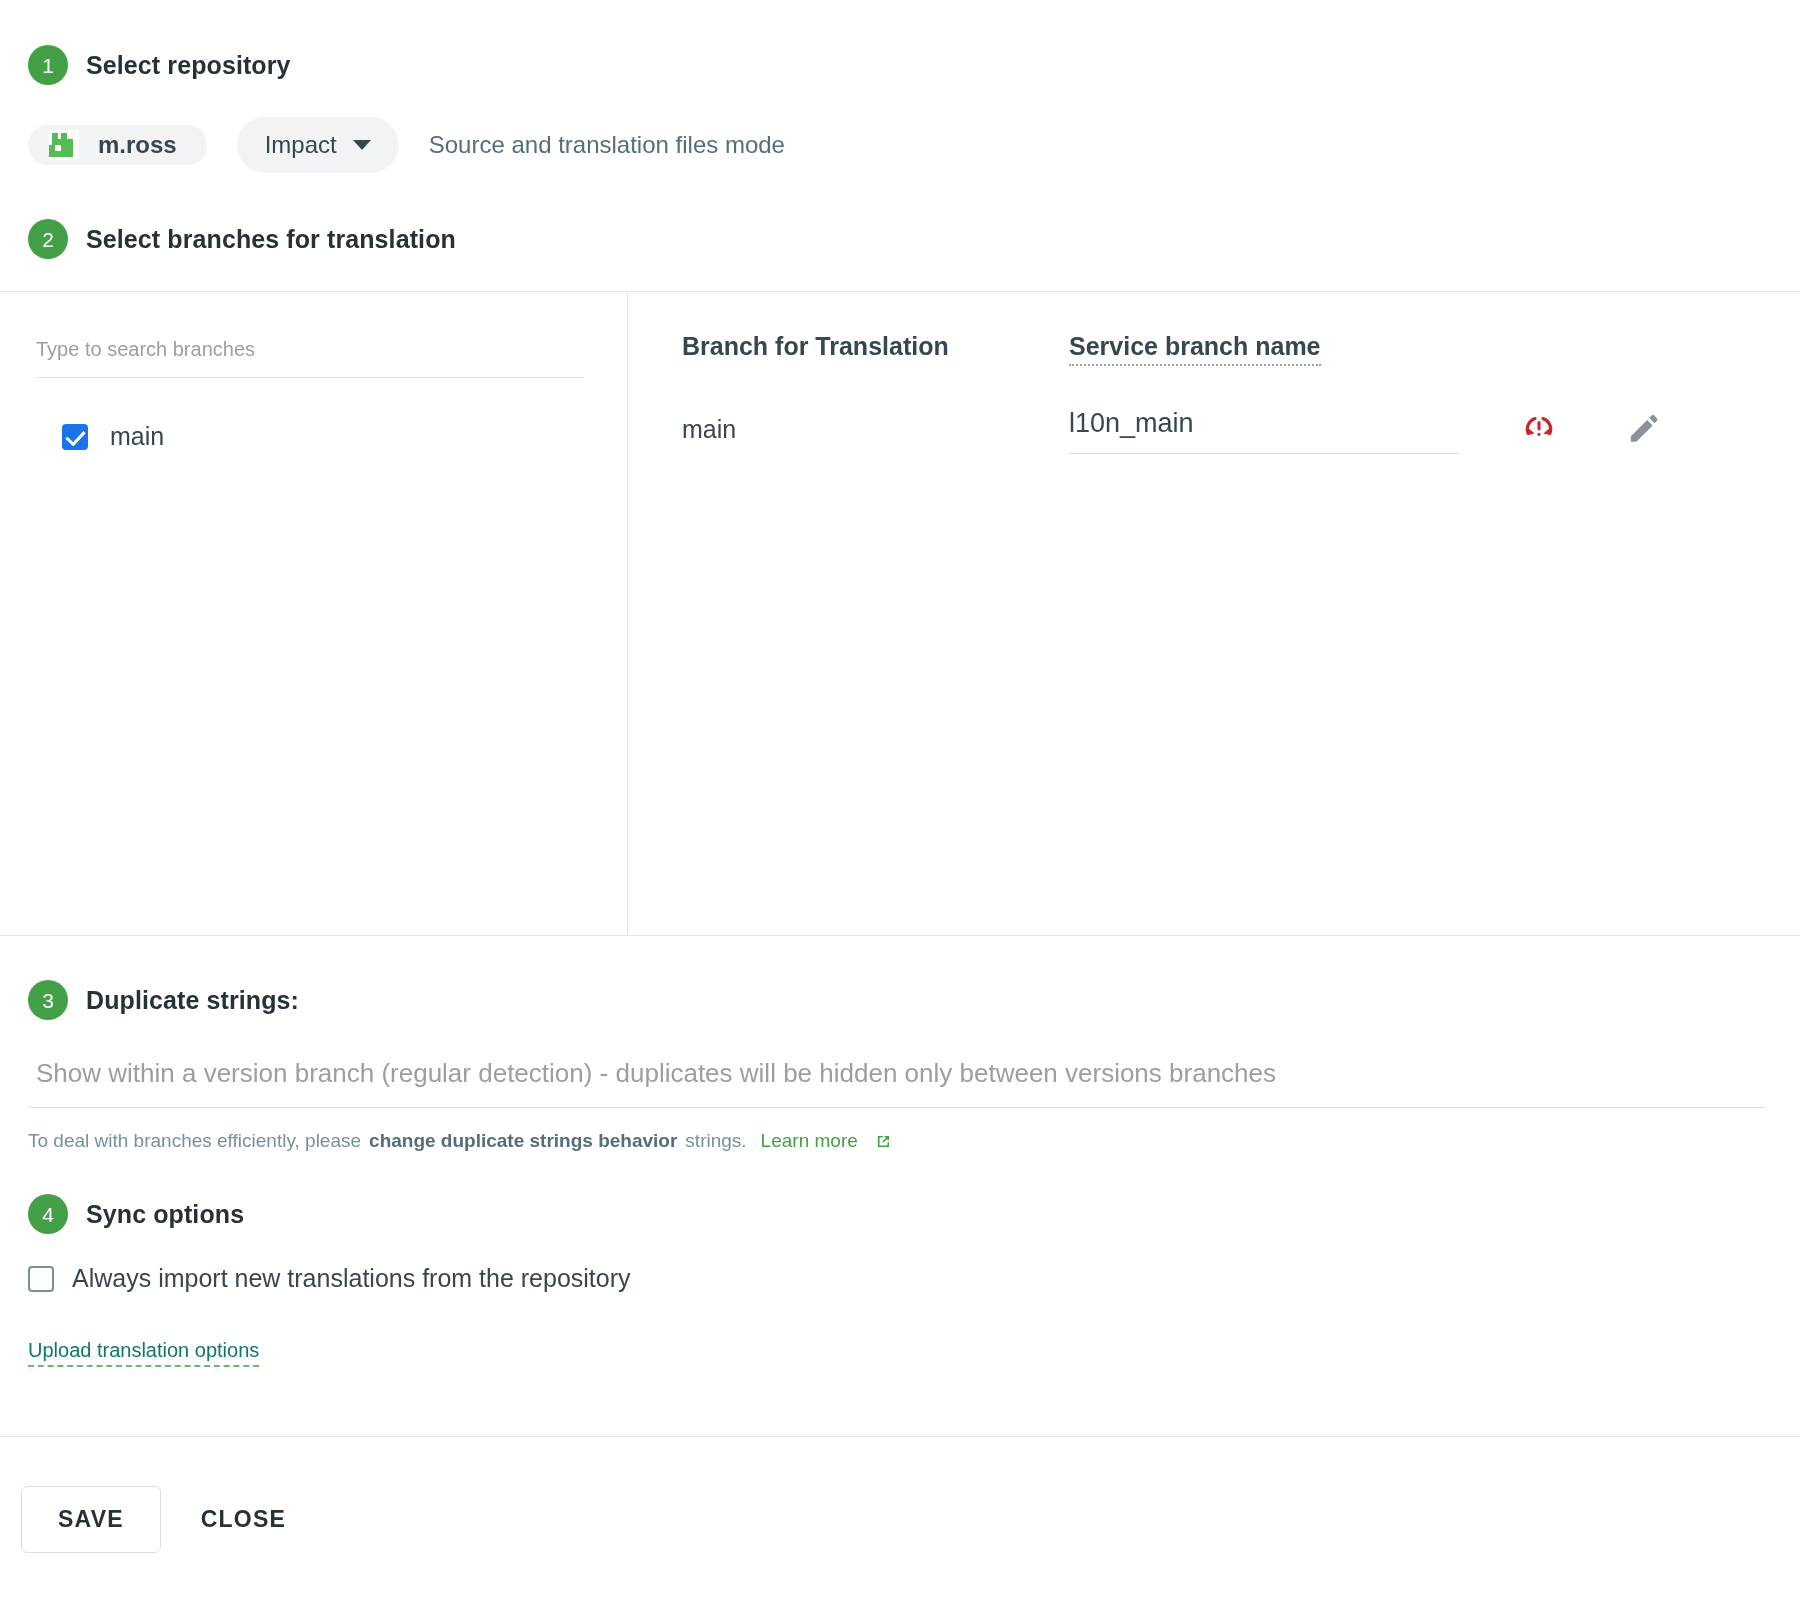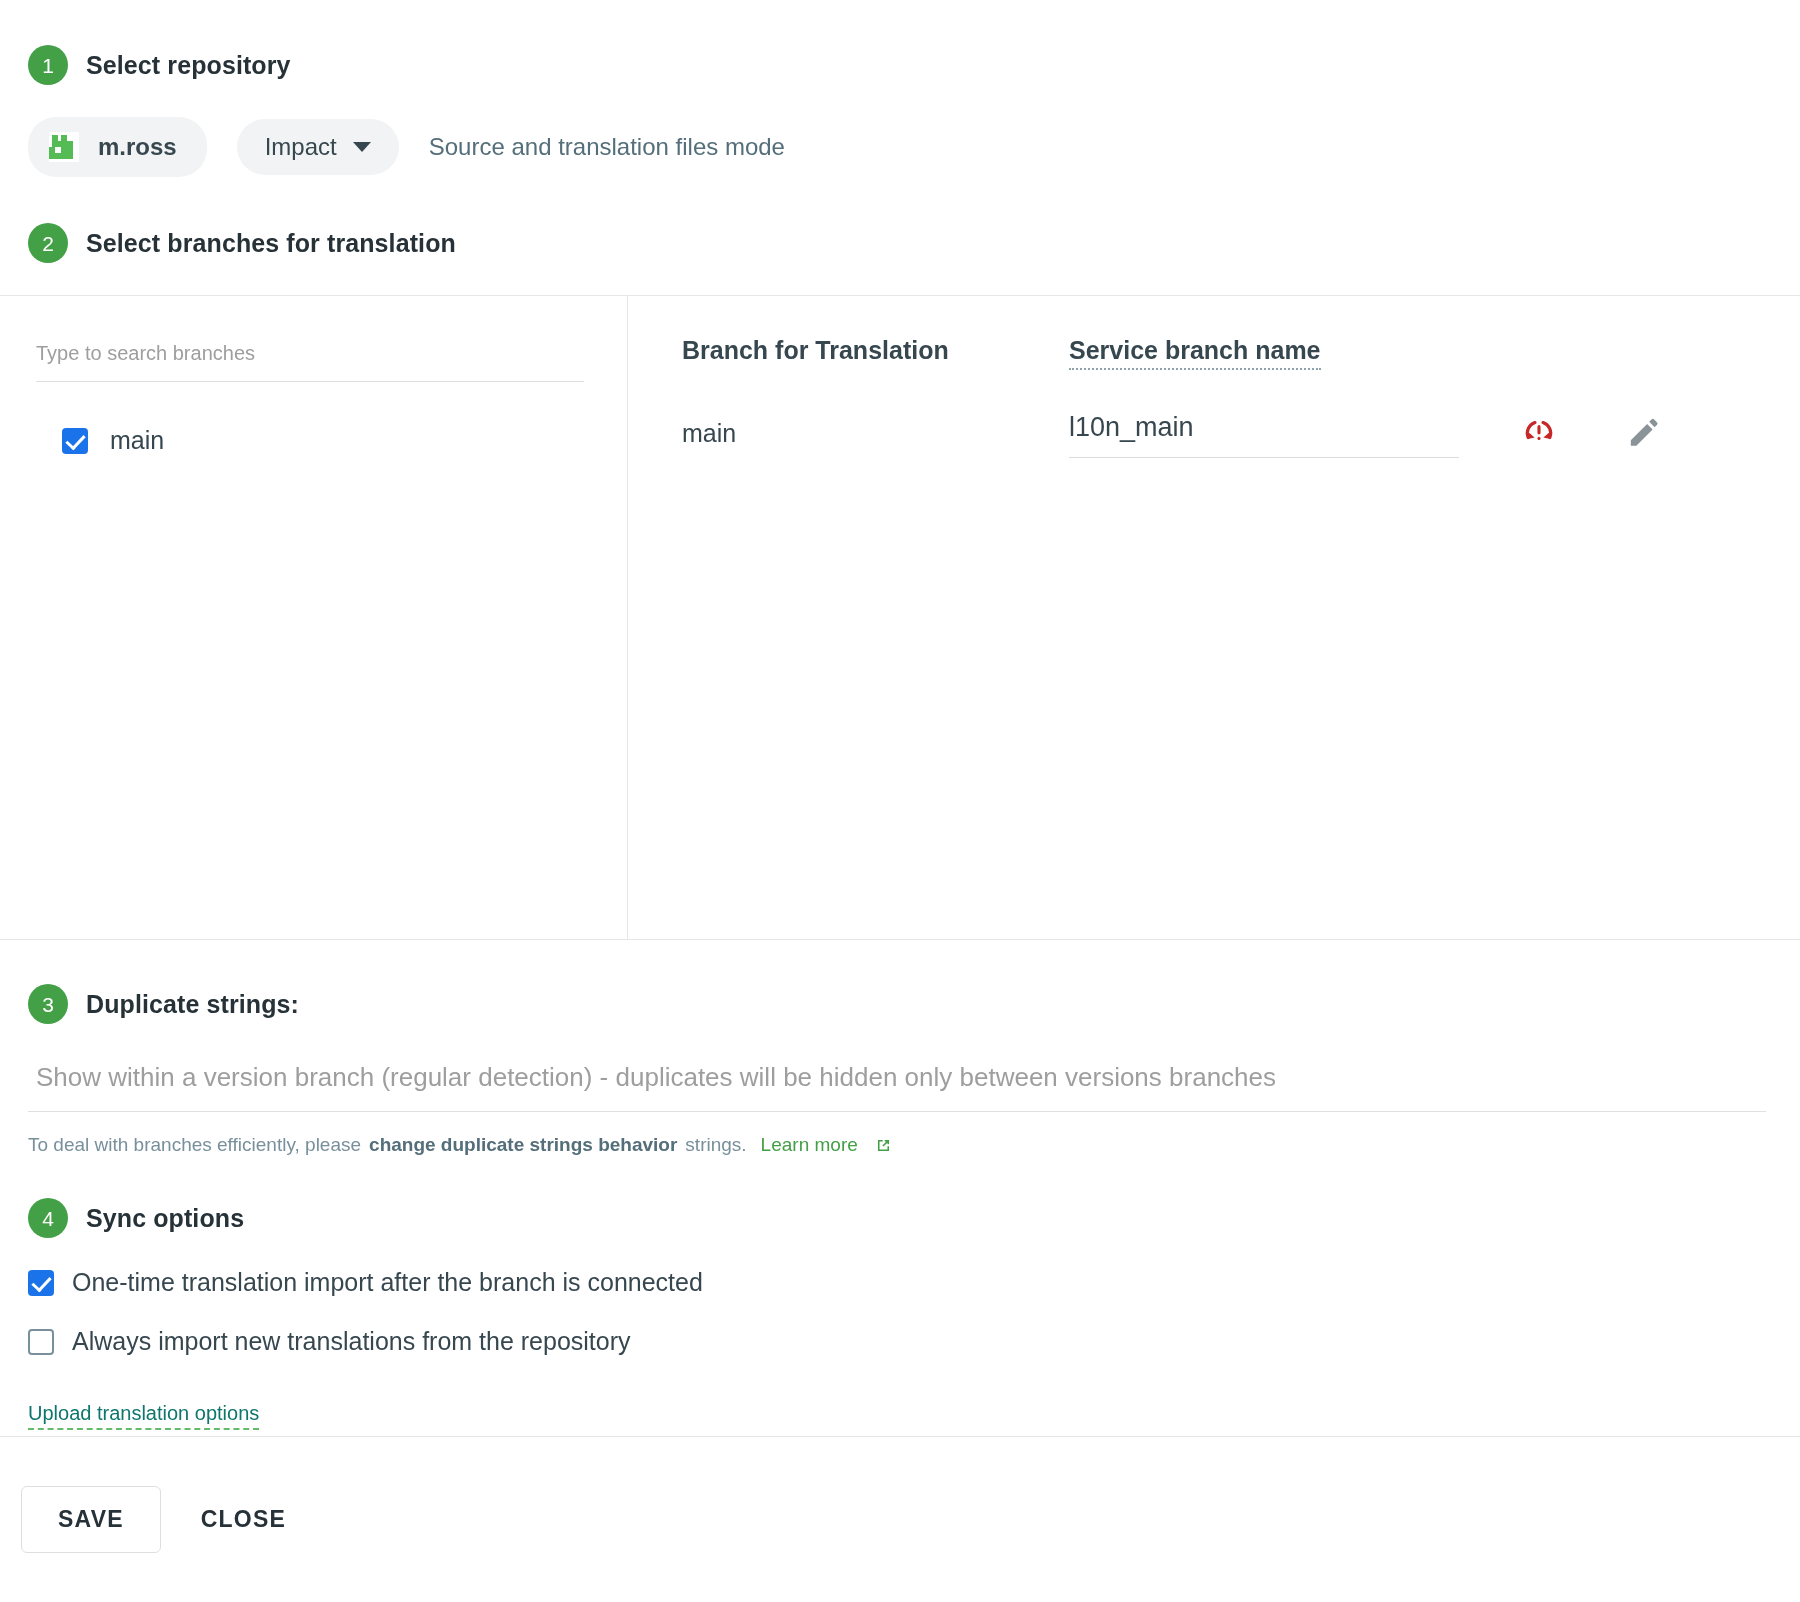--- a/index.html
+++ b/index.html
@@ -52,21 +52,21 @@
     gap: 30px;
     margin-top: 32px;
   }
   .repo-chip {
     display: flex;
     align-items: center;
     gap: 16px;
     background: #f1f3f4;
     border-radius: 28px;
     padding: 11px 30px 11px 18px;
-    height: 60px;
+    height: 40px;
   }
   .avatar {
     width: 36px; height: 36px;
     display: block;
     flex: 0 0 auto;
   }
   .repo-name {
     font-size: 24px;
     font-weight: bold;
     color: #37474f;
@@ -433,24 +433,20 @@
       </span>
     </div>
   </div>
 
   <div class="sec4">
     <div class="step-row">
       <div class="step-badge">4</div>
       <div class="step-title">Sync options</div>
     </div>
 
-    <div class="opt-row">
-      <span class="cb cb-on"></span>
-      <span class="opt-label">One-time translation import after the branch is connected</span>
-    </div>
 
     <div class="opt-row">
       <span class="cb cb-off"></span>
       <span class="opt-label">Always import new translations from the repository</span>
     </div>
 
     <a class="dashed-link">Upload translation options</a>
   </div>
 
   <div class="footer">

